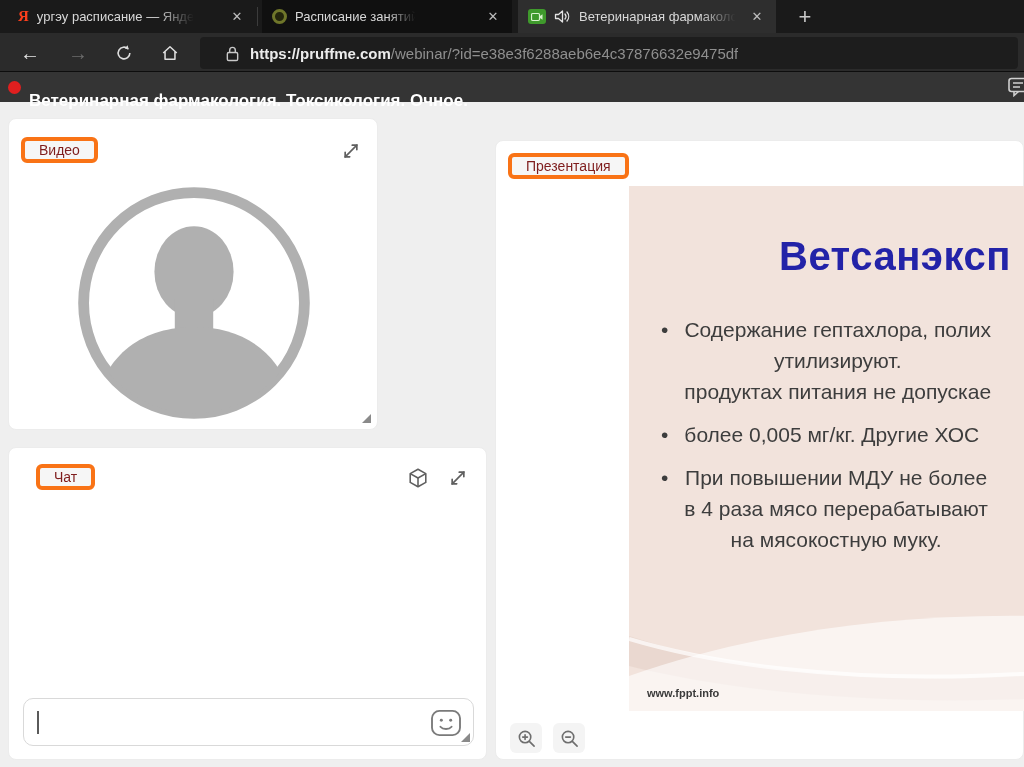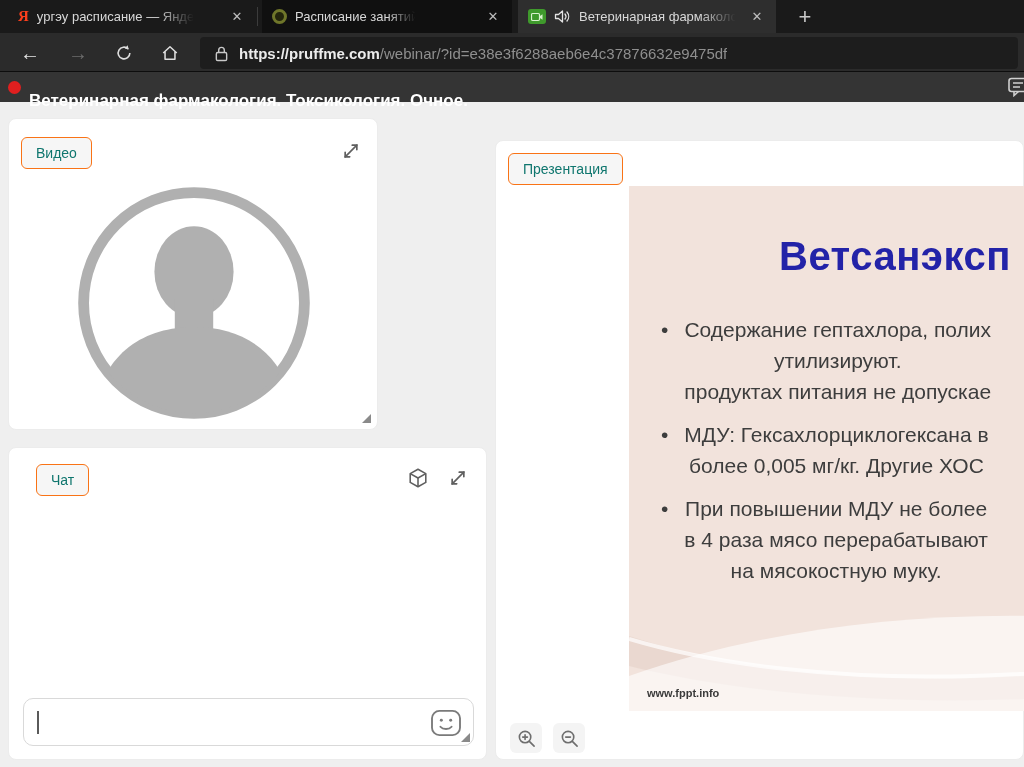--- a/index.html
+++ b/index.html
@@ -17,34 +17,34 @@
   .tab3 { left:518px; width:258px; background:#2e2e2e; border-radius:0 0 0 0; }
   .tab-sep { position:absolute; left:257px; top:7px; width:1px; height:19px; background:#3c3c3c; }
   .tab-close { margin-left:auto; color:#bdbdbd; font-size:13px; width:18px; height:18px; display:flex; align-items:center; justify-content:center; border-radius:3px; }
   .newtab-btn { position:absolute; left:790px; top:2px; width:30px; height:30px; color:#c9c9c9; font-size:22px; display:flex; align-items:center; justify-content:center; }
   .yandex-icon { color:#fc3f1d; font-weight:bold; font-size:15px; font-family:"Liberation Serif", serif; }
   .greendot-icon { width:15px; height:15px; border-radius:50%; background:#23250c; border:3px solid #6f762a; }
   .camtab-icon { width:18px; height:15px; border-radius:3px; background:#3f9a2c; display:flex; align-items:center; justify-content:center; }
 
   .toolbar { position:absolute; left:0; top:33px; width:1024px; height:39px; background:#2b2b2b; border-bottom:1px solid #0d0d0d; }
   .nav-btn { position:absolute; top:4px; width:32px; height:32px; display:flex; align-items:center; justify-content:center; font-size:20px; color:#e6e6e6; }
-  .urlbar { position:absolute; left:200px; top:4px; width:818px; height:32px; background:#1d1d1d; border-radius:4px; display:flex; align-items:center; padding:0 14px; gap:10px; }
+  .urlbar { position:absolute; left:200px; top:4px; width:818px; height:32px; background:#1d1d1d; border-radius:4px; display:flex; align-items:center; padding:0 25px; gap:10px; }
   .url-text { font-size:15px; white-space:nowrap; overflow:hidden; }
   .url-host { color:#ececec; font-weight:bold; }
   .url-path { color:#8f8f8f; font-weight:normal; }
 
   
   .webinar-header { position:absolute; left:0; top:72px; width:1024px; height:30px; background:#343434; display:flex; align-items:center; padding:0 8px; gap:8px; }
   .rec-dot { width:13px; height:13px; border-radius:50%; background:#e01f1f; flex:0 0 auto; }
   .webinar-title { color:#ffffff; font-weight:bold; font-size:17px; white-space:nowrap;margin-top:28px; }
   .header-chat-icon { position:absolute; left:1008px; top:5px; }
 
   
   .panel { position:absolute; background:#ffffff; border-radius:8px; border:1px solid #ececec; }
-  .panel-badge { position:absolute; background:#f6f6f6; border:1px solid #f97316; border-radius:6px; color:#0f766e; font-size:14px; padding:7px 14px; }
+  .panel-badge { position:absolute; background:#f6f6f6; border:4px solid #f97316; border-radius:6px; color:#7f1d1d; font-size:14px; padding:1px 14px; }
   .icon-btn { position:absolute; width:28px; height:28px; border-radius:6px; display:flex; align-items:center; justify-content:center; background:transparent; }
 
   .video-panel { left:8px; top:118px; width:370px; height:312px; }
   .avatar-wrap { position:absolute; left:65px; top:64px; width:240px; height:240px; }
   .resize-handle { position:absolute; width:0; height:0; border-left:9px solid transparent; border-bottom:9px solid #8a8a8a; }
 
   .chat-panel { left:8px; top:447px; width:479px; height:313px; }
   .chat-input { position:absolute; left:14px; top:250px; width:451px; height:48px; border:1px solid #d9d9d9; border-radius:10px; background:#fff; }
   .caret { position:absolute; left:13px; top:12px; width:1.5px; height:23px; background:#5a5a5a; }
   .emoji-btn { position:absolute; right:10px; top:9px; width:34px; height:30px; display:flex; align-items:center; justify-content:center; }
@@ -208,21 +208,20 @@
         <span class="bullet-marker">•</span>
         <span class="bullet-lines">
           <div>Содержание гептахлора, полих</div>
           <div>утилизируют.</div>
           <div>продуктах питания не допускае</div>
         </span>
       </div>
       <div class="bullet">
         <span class="bullet-marker">•</span>
         <span class="bullet-lines">
-          <div>МДУ: Гексахлорциклогексана в</div>
           <div>более 0,005 мг/кг. Другие ХОС</div>
         </span>
       </div>
       <div class="bullet">
         <span class="bullet-marker">•</span>
         <span class="bullet-lines">
           <div>При повышении МДУ не более</div>
           <div>в 4 раза мясо перерабатывают</div>
           <div>на мясокостную муку.</div>
         </span>

